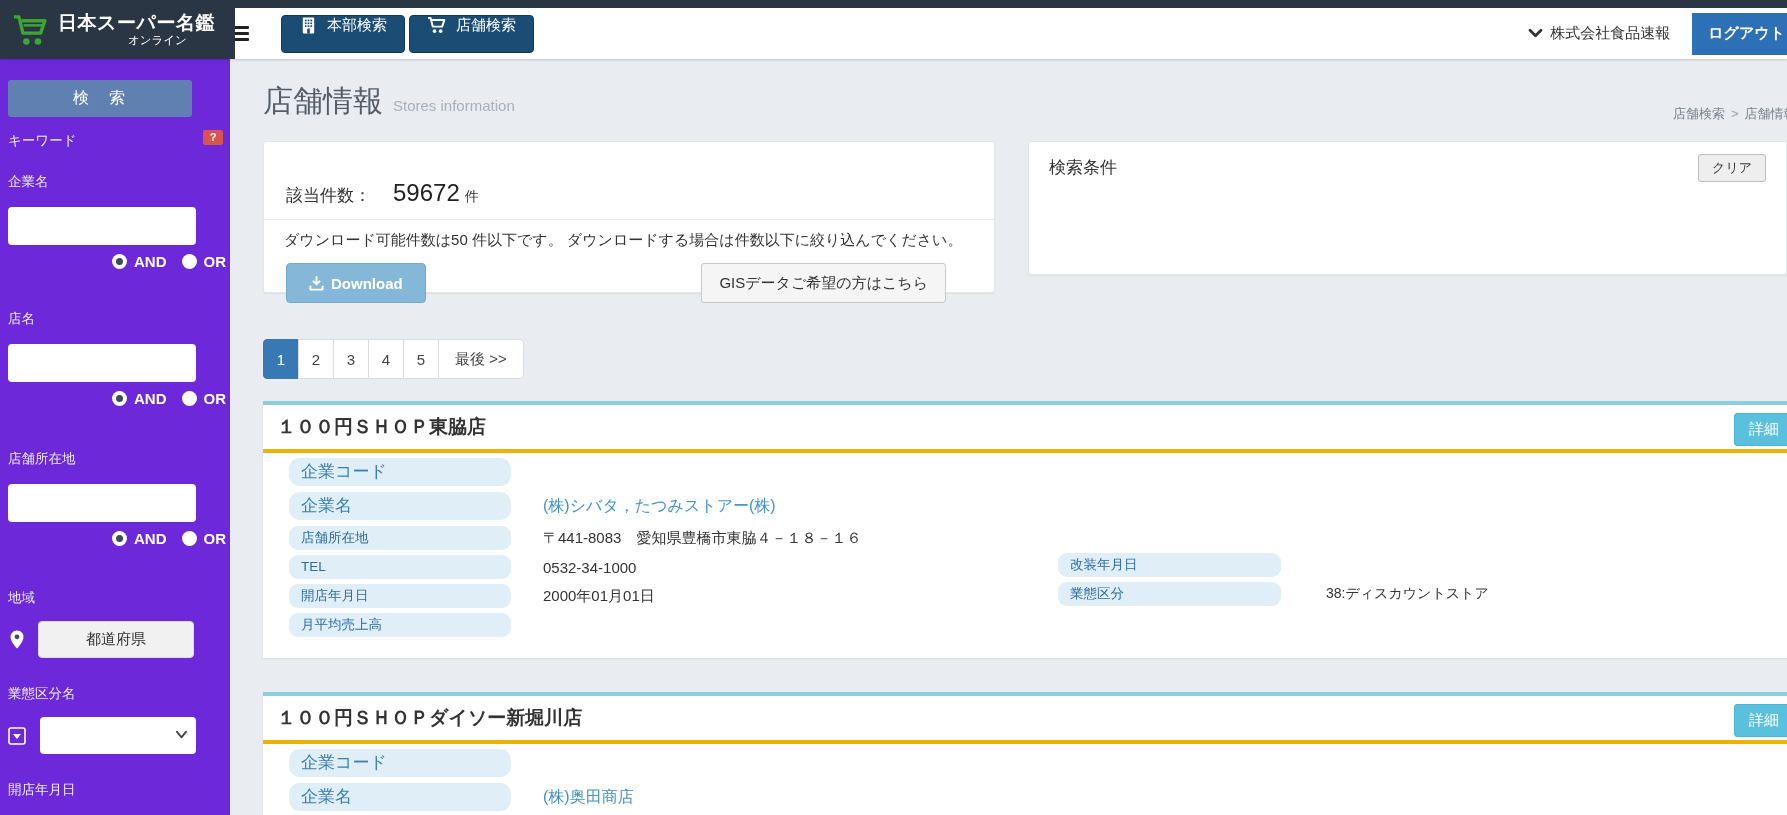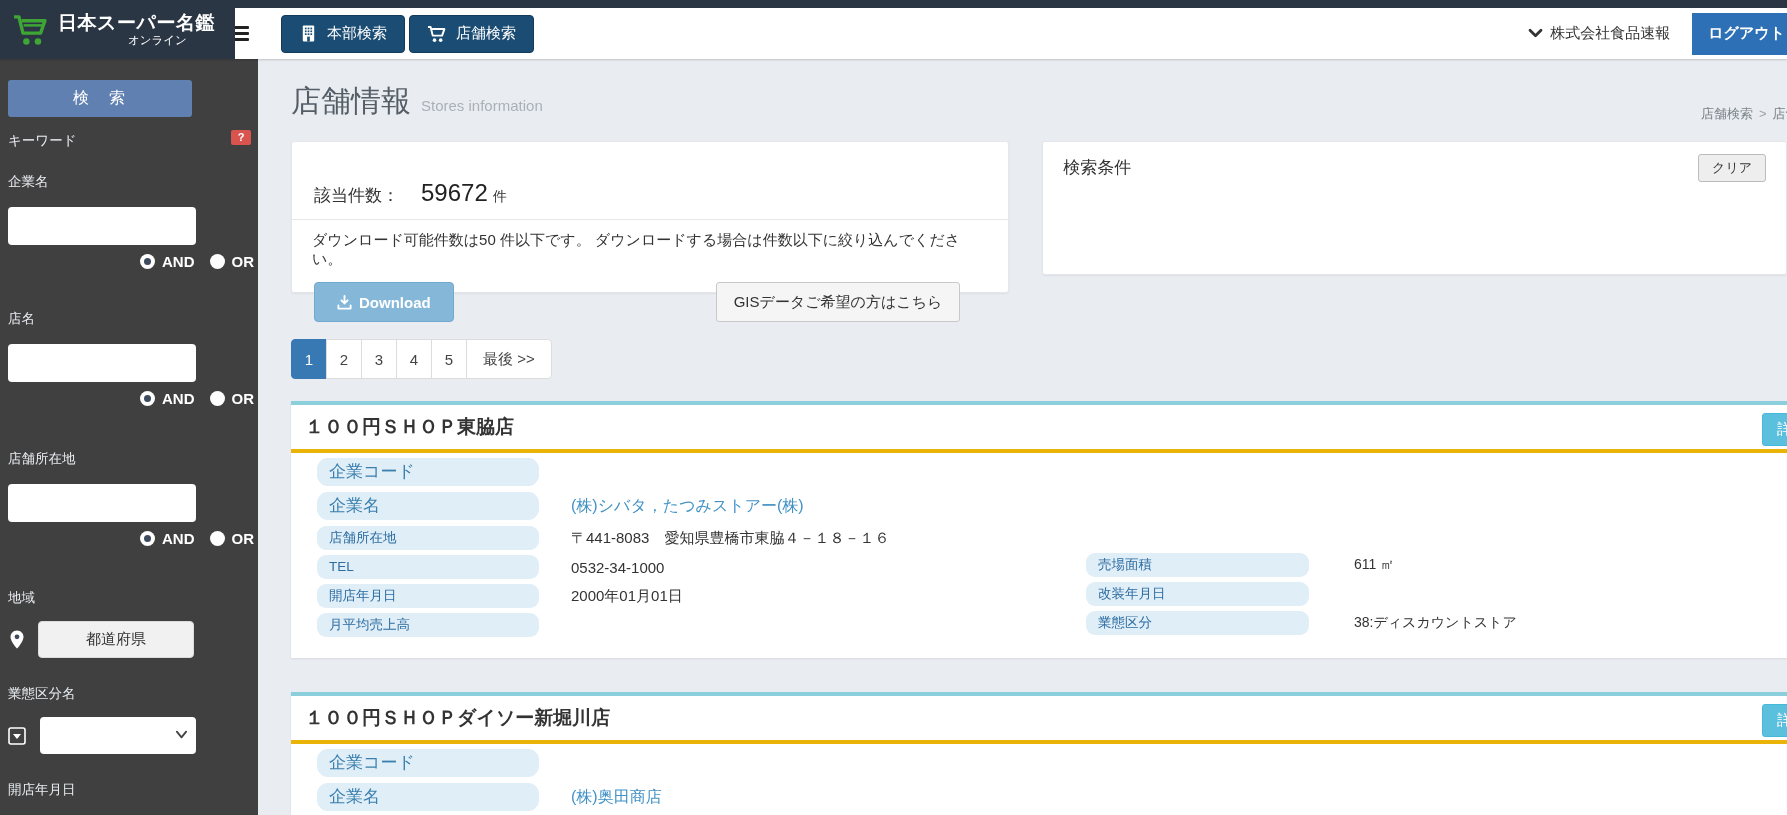--- a/index.html
+++ b/index.html
@@ -11,30 +11,30 @@
   .topbar { position:relative; height:59px; background:#ffffff; z-index:5; box-shadow:0 1px 2px rgba(0,0,0,.18); }
   .topstrip { position:absolute; top:0; left:0; right:0; height:8px; background:#2b3645; }
   .logo-block { position:absolute; top:0; left:0; width:235px; height:59px; background:#2b3645; display:flex; align-items:center; padding-left:12px; }
   .logo-text { margin-left:8px; color:#fff; line-height:1.05; }
   .logo-title { font-size:19px; font-weight:bold; letter-spacing:.5px; }
   .logo-subtitle { font-size:11.5px; text-align:right; padding-right:28px; margin-top:1px; }
   .topbar-content { margin-left:215px; height:100%; padding-top:8px; display:flex; align-items:center; }
   .hamburger { width:20px; margin-left:14px; cursor:pointer; }
   .hamburger span { display:block; height:2.5px; background:#222; margin:3.5px 0; border-radius:1px; }
   .nav-btns { display:flex; margin-left:32px; gap:4px; }
-  .nav-btn { display:flex; align-items:center; gap:9px; height:38px; padding:0 17px; background:#1b4d74; border:1px solid #133a59; border-radius:4px; color:#fff; font-size:15px; cursor:pointer; }
+  .nav-btn { display:flex; align-items:flex-start; gap:9px; height:38px; padding:0 17px; background:#1b4d74; border:1px solid #133a59; border-radius:4px; color:#fff; font-size:15px; cursor:pointer; }
   .top-right { margin-left:auto; display:flex; align-items:center; }
   .user-menu { display:flex; align-items:center; gap:7px; color:#333; font-size:15px; cursor:pointer; margin-right:22px; }
   .logout-btn { height:42px; min-width:108px; margin-right:-14px; background:#2d70b5; color:#fff; font-size:15px; font-weight:bold; border:none; display:flex; align-items:center; justify-content:center; padding:0 16px; cursor:pointer; }
 
   
   .content { display:flex; height:756px; }
 
   
-  .sidebar { width:258px; flex:none; background:#404040; color:#e9ecf0; position:relative; padding-top:21px; overflow:hidden; }
+  .sidebar { width:230px; flex:none; background:#6d28d9; color:#e9ecf0; position:relative; padding-top:21px; overflow:hidden; }
   .search-btn { display:block; width:184px; height:37px; margin-left:8px; background:#5f80b0; border:none; border-radius:3px; color:#fff; font-size:16px; letter-spacing:2px; cursor:pointer; }
   .kw-row { position:relative; margin:14px 8px 0 8px; }
   .side-label { font-size:13.5px; color:#e9ecf0; }
   .help-badge { position:absolute; right:-1px; top:-1px; width:20px; height:15px; background:#d9534f; color:#fff; font-size:11px; font-weight:bold; text-align:center; line-height:15px; border-radius:2px; cursor:pointer; }
   .fld-label { margin:0 0 0 8px; }
   .lbl-company { margin-top:23px; }
   .side-input { display:block; width:188px; height:38px; margin:16px 0 0 8px; border:none; border-radius:4px; background:#fff; padding:0 8px; font-size:14px; color:#333; }
   .andor { display:flex; align-items:center; justify-content:flex-end; gap:7px; margin:8px 4px 0 0; font-size:15px; font-weight:bold; color:#fff;padding-left:16px; }
   .radio { width:15px; height:15px; border-radius:50%; background:#fff; position:relative; cursor:pointer; flex:none; }
   .radio.checked::after { content:""; position:absolute; left:4px; top:4px; width:7px; height:7px; border-radius:50%; background:#3e4a5e; }
@@ -317,24 +317,20 @@
               <div class="c-row">
                 <span class="pill">開店年月日</span>
                 <span class="val">2000年01月01日</span>
               </div>
               <div class="c-row">
                 <span class="pill">月平均売上高</span>
                 <span class="val"></span>
               </div>
               <div class="right-col">
                 <div class="c-row">
-                  <span class="pill">売場面積</span>
-                  <span class="val">611 ㎡</span>
-                </div>
-                <div class="c-row">
                   <span class="pill">改装年月日</span>
                   <span class="val"></span>
                 </div>
                 <div class="c-row">
                   <span class="pill">業態区分</span>
                   <span class="val">38:ディスカウントストア</span>
                 </div>
               </div>
             </div>
           </section>

